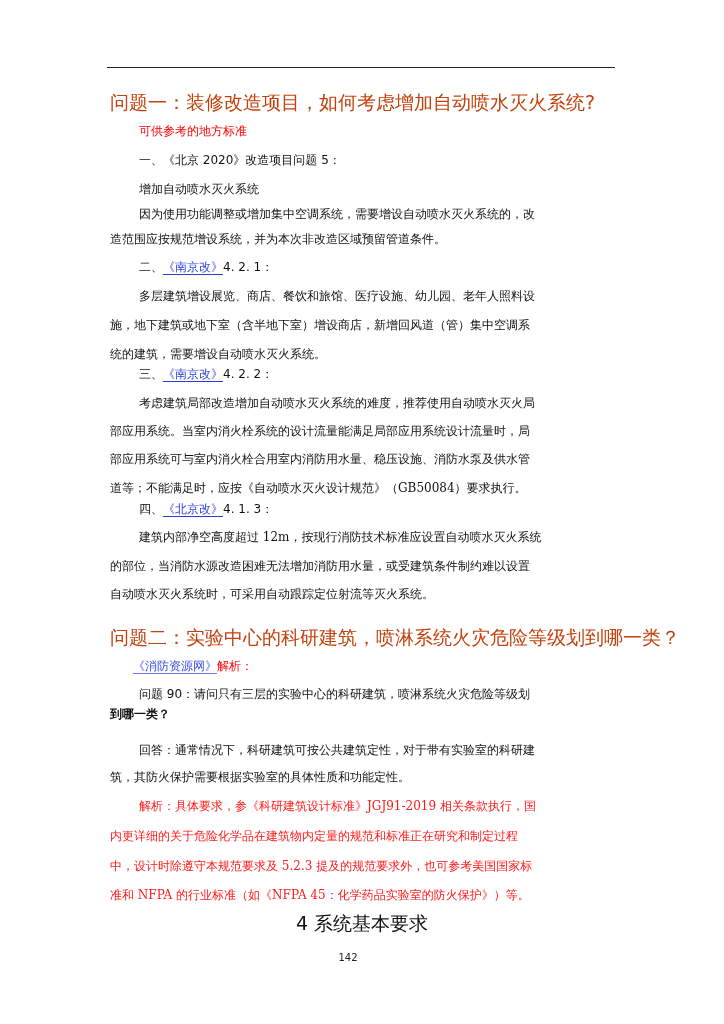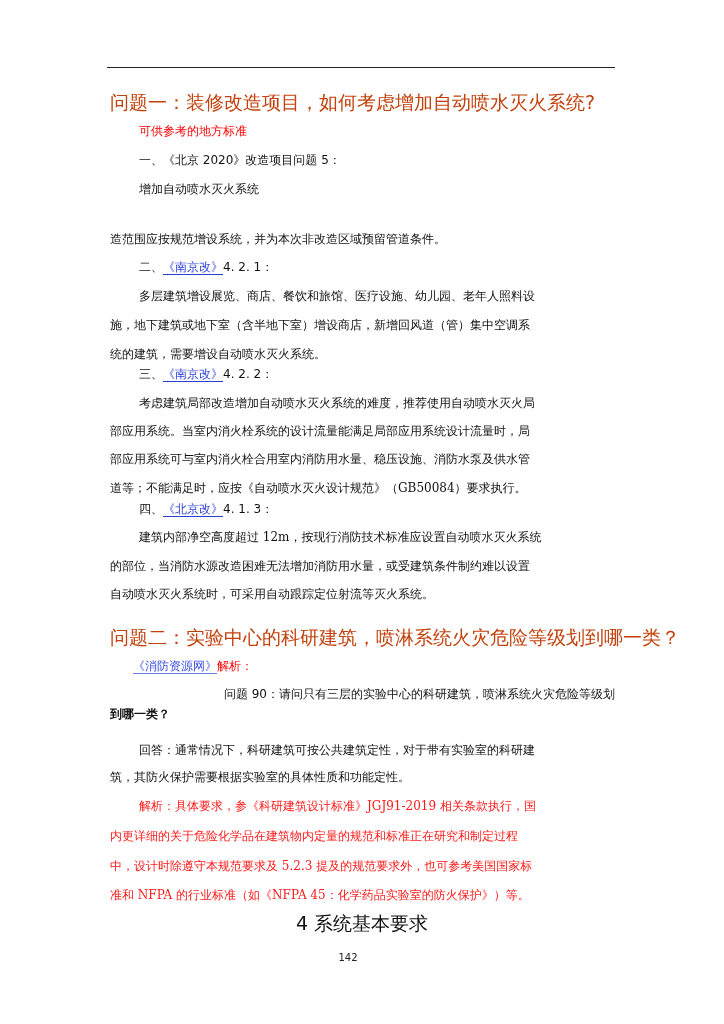--- a/index.html
+++ b/index.html
@@ -24,20 +24,21 @@
 
 <div class="page">
 
   <div class="header-rule"></div>
 
   <div class="line question sans" style="top:92px;">问题一：装修改造项目，如何考虑增加自动喷水灭火系统?</div>
   <div class="line indent red sans" style="top:121px;">可供参考的地方标准</div>
 
   <div class="line indent sans" style="top:150px;">一、《北京 2020》改造项目问题 5：</div>
   <div class="line indent serif" style="top:179px;">增加自动喷水灭火系统</div>
+  <div class="line indent serif" style="top:204px; width:476px;">因为使用功能调整或增加集中空调系统，需要增设自动喷水灭火系统的，改</div>
   <div class="line serif" style="top:229px;">造范围应按规范增设系统，并为本次非改造区域预留管道条件。</div>
 
   <div class="line indent sans" style="top:257px;">
     <span>二、</span><span class="link">《南京改》</span><span>4. 2. 1：</span>
   </div>
   <div class="line indent serif" style="top:286px; width:476px;">多层建筑增设展览、商店、餐饮和旅馆、医疗设施、幼儿园、老年人照料设</div>
   <div class="line serif" style="top:315px;">施，地下建筑或地下室（含半地下室）增设商店，新增回风道（管）集中空调系</div>
   <div class="line serif" style="top:344px;">统的建筑，需要增设自动喷水灭火系统。</div>
 
   <div class="line indent sans" style="top:364px;">
@@ -52,21 +53,21 @@
     <span>四、</span><span class="link">《北京改》</span><span>4. 1. 3：</span>
   </div>
   <div class="line indent serif" style="top:527px; width:476px;">建筑内部净空高度超过 12m，按现行消防技术标准应设置自动喷水灭火系统</div>
   <div class="line serif" style="top:556px;">的部位，当消防水源改造困难无法增加消防用水量，或受建筑条件制约难以设置</div>
   <div class="line serif" style="top:584px;">自动喷水灭火系统时，可采用自动跟踪定位射流等灭火系统。</div>
 
   <div class="line question sans" style="top:627px;">问题二：实验中心的科研建筑，喷淋系统火灾危险等级划到哪一类？</div>
   <div class="line sans" style="top:656px; left:133px;">
     <span class="link-light">《消防资源网》</span><span class="red">解析：</span>
   </div>
-  <div class="line indent sans" style="top:684px; width:476px;text-align:right;">问题 90：请问只有三层的实验中心的科研建筑，喷淋系统火灾危险等级划</div>
+  <div class="line indent sans" style="top:684px; width:476px;">问题 90：请问只有三层的实验中心的科研建筑，喷淋系统火灾危险等级划</div>
   <div class="line sans" style="top:704px;font-weight:bold;">到哪一类？</div>
 
   <div class="line indent serif" style="top:740px; width:476px;">回答：通常情况下，科研建筑可按公共建筑定性，对于带有实验室的科研建</div>
   <div class="line serif" style="top:767px;">筑，其防火保护需要根据实验室的具体性质和功能定性。</div>
 
   <div class="line indent redbody" style="top:796px; width:476px;">解析：具体要求，参《科研建筑设计标准》JGJ91-2019 相关条款执行，国</div>
   <div class="line redbody" style="top:826px;">内更详细的关于危险化学品在建筑物内定量的规范和标准正在研究和制定过程</div>
   <div class="line redbody" style="top:856px;">中，设计时除遵守本规范要求及 5.2.3 提及的规范要求外，也可参考美国国家标</div>
   <div class="line redbody" style="top:885px;">准和 NFPA 的行业标准（如《NFPA 45：化学药品实验室的防火保护》）等。</div>
 

